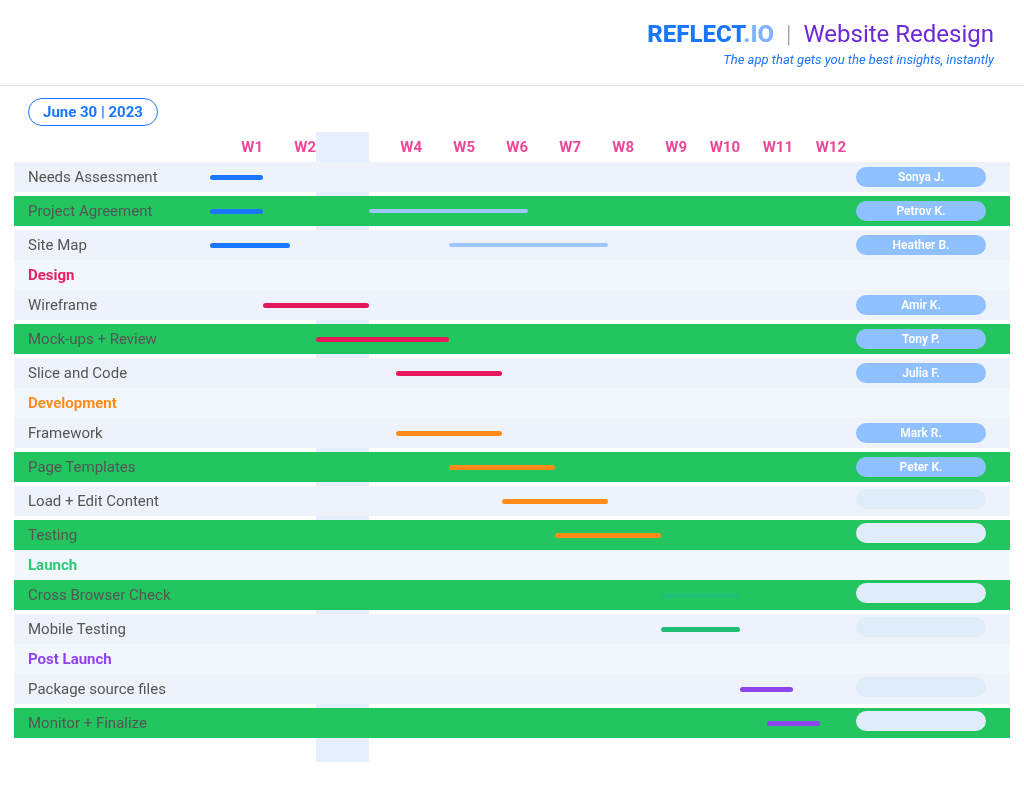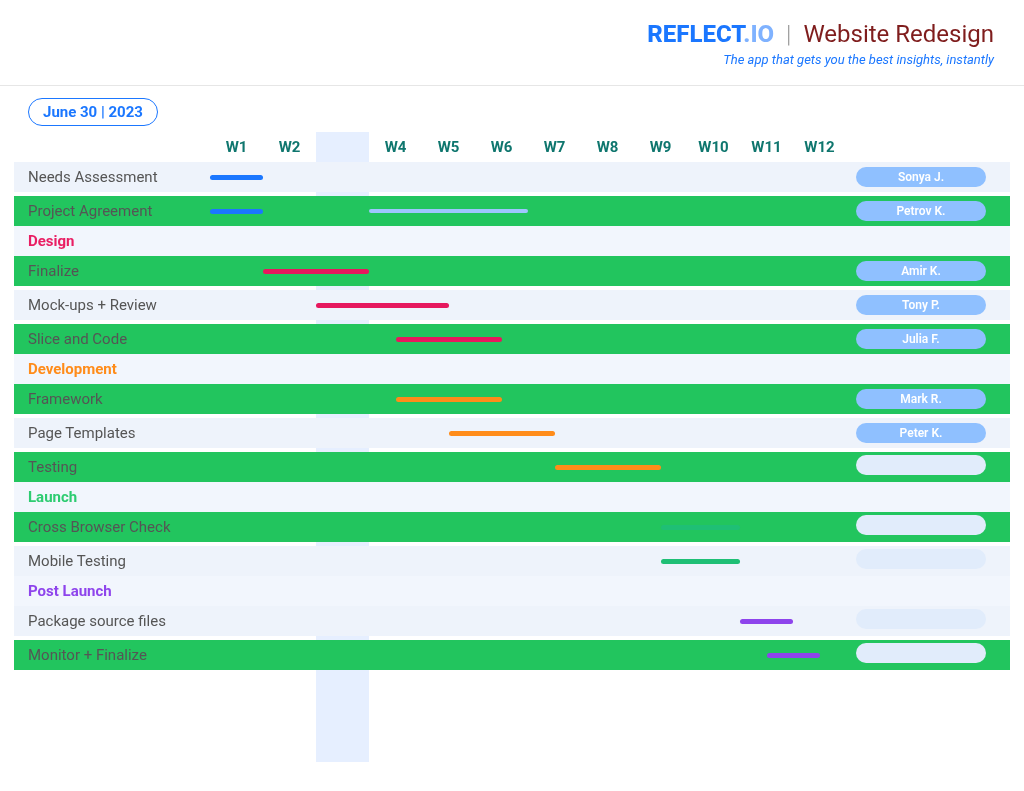--- a/index.html
+++ b/index.html
@@ -11,21 +11,21 @@
     overflow: hidden;
   }
   .header {
     text-align: right;
     padding: 20px 30px 10px 30px;
   }
   .title { font-size: 24px; color: #555; font-weight: 400; }
   .title .brand-a { color: #1b77ff; font-weight: 800; }
   .title .brand-b { color: #7fb2ff; font-weight: 800; }
   .title .sep { color: #999; font-weight: 300; padding: 0 6px; }
-  .title .proj { color: #7f1d1d; font-weight: 400; }
+  .title .proj { color: #6d28d9; font-weight: 400; }
   .tagline { font-size: 13px; color: #1b77ff; font-style: italic; margin-top: 4px; }
   .divider { border: none; border-top: 1px solid #e6e6e6; margin: 8px 0 12px 0; }
 
   .date-pill {
     display: inline-block;
     color: #1b77ff;
     border: 1.5px solid #1b77ff;
     border-radius: 16px;
     padding: 4px 14px;
     font-size: 15px;
@@ -44,22 +44,22 @@
     display: flex;
     align-items: center;
     height: 30px;
   }
   .label-col { width: 196px; flex: 0 0 196px; padding-left: 14px; }
   .weeks-col { flex: 0 0 636px; width: 636px; position: relative; display: flex; }
   .assign-col { flex: 0 0 150px; width: 150px; text-align: center; }
 
   .wk {
     flex: 1 1 0;
-    text-align: center;
-    color: #0f766e;
+    text-align: right;
+    color: #ec4899;
     font-weight: 700;
     font-size: 15px;
   }
 
   .row {
     display: flex;
     align-items: center;
     height: 30px;
     font-size: 15px;
   }
@@ -171,27 +171,35 @@
         <div class="assign-col"><span class="pill filled">Sonya J.</span></div>
       </div>
       <div class="row task">
         <div class="label-col">Project Agreement</div>
         <div class="weeks-col" style="position: relative; height: 100%;">
           <div class="bar blue" style="left: 0px; width: 53px;"></div>
           <div class="bar thin-blue" style="left: 159px; width: 159px;"></div>
         </div>
         <div class="assign-col"><span class="pill filled">Petrov K.</span></div>
       </div>
+      <div class="row task">
+        <div class="label-col">Site Map</div>
+        <div class="weeks-col" style="position: relative; height: 100%;">
+          <div class="bar blue" style="left: 0px; width: 79.5px;"></div>
+          <div class="bar thin-blue" style="left: 238.5px; width: 159px;"></div>
+        </div>
+        <div class="assign-col"><span class="pill filled">Heather B.</span></div>
+      </div>
       <div class="row group c-pink">
         <div class="label-col">Design</div>
         <div class="weeks-col"></div>
         <div class="assign-col"></div>
       </div>
       <div class="row task">
-        <div class="label-col">Finalize</div>
+        <div class="label-col">Wireframe</div>
         <div class="weeks-col" style="position: relative; height: 100%;">
           <div class="bar pink" style="left: 53px; width: 106px;"></div>
         </div>
         <div class="assign-col"><span class="pill filled">Amir K.</span></div>
       </div>
       <div class="row task">
         <div class="label-col">Mock-ups + Review</div>
         <div class="weeks-col" style="position: relative; height: 100%;">
           <div class="bar pink" style="left: 106px; width: 132.5px;"></div>
         </div>
@@ -217,20 +225,27 @@
         <div class="assign-col"><span class="pill filled">Mark R.</span></div>
       </div>
       <div class="row task">
         <div class="label-col">Page Templates</div>
         <div class="weeks-col" style="position: relative; height: 100%;">
           <div class="bar orange" style="left: 238.5px; width: 106px;"></div>
         </div>
         <div class="assign-col"><span class="pill filled">Peter K.</span></div>
       </div>
       <div class="row task">
+        <div class="label-col">Load + Edit Content</div>
+        <div class="weeks-col" style="position: relative; height: 100%;">
+          <div class="bar orange" style="left: 291.5px; width: 106px;"></div>
+        </div>
+        <div class="assign-col"><span class="pill empty"></span></div>
+      </div>
+      <div class="row task">
         <div class="label-col">Testing</div>
         <div class="weeks-col" style="position: relative; height: 100%;">
           <div class="bar orange" style="left: 344.5px; width: 106px;"></div>
         </div>
         <div class="assign-col"><span class="pill empty"></span></div>
       </div>
       <div class="row group c-green">
         <div class="label-col">Launch</div>
         <div class="weeks-col"></div>
         <div class="assign-col"></div>

